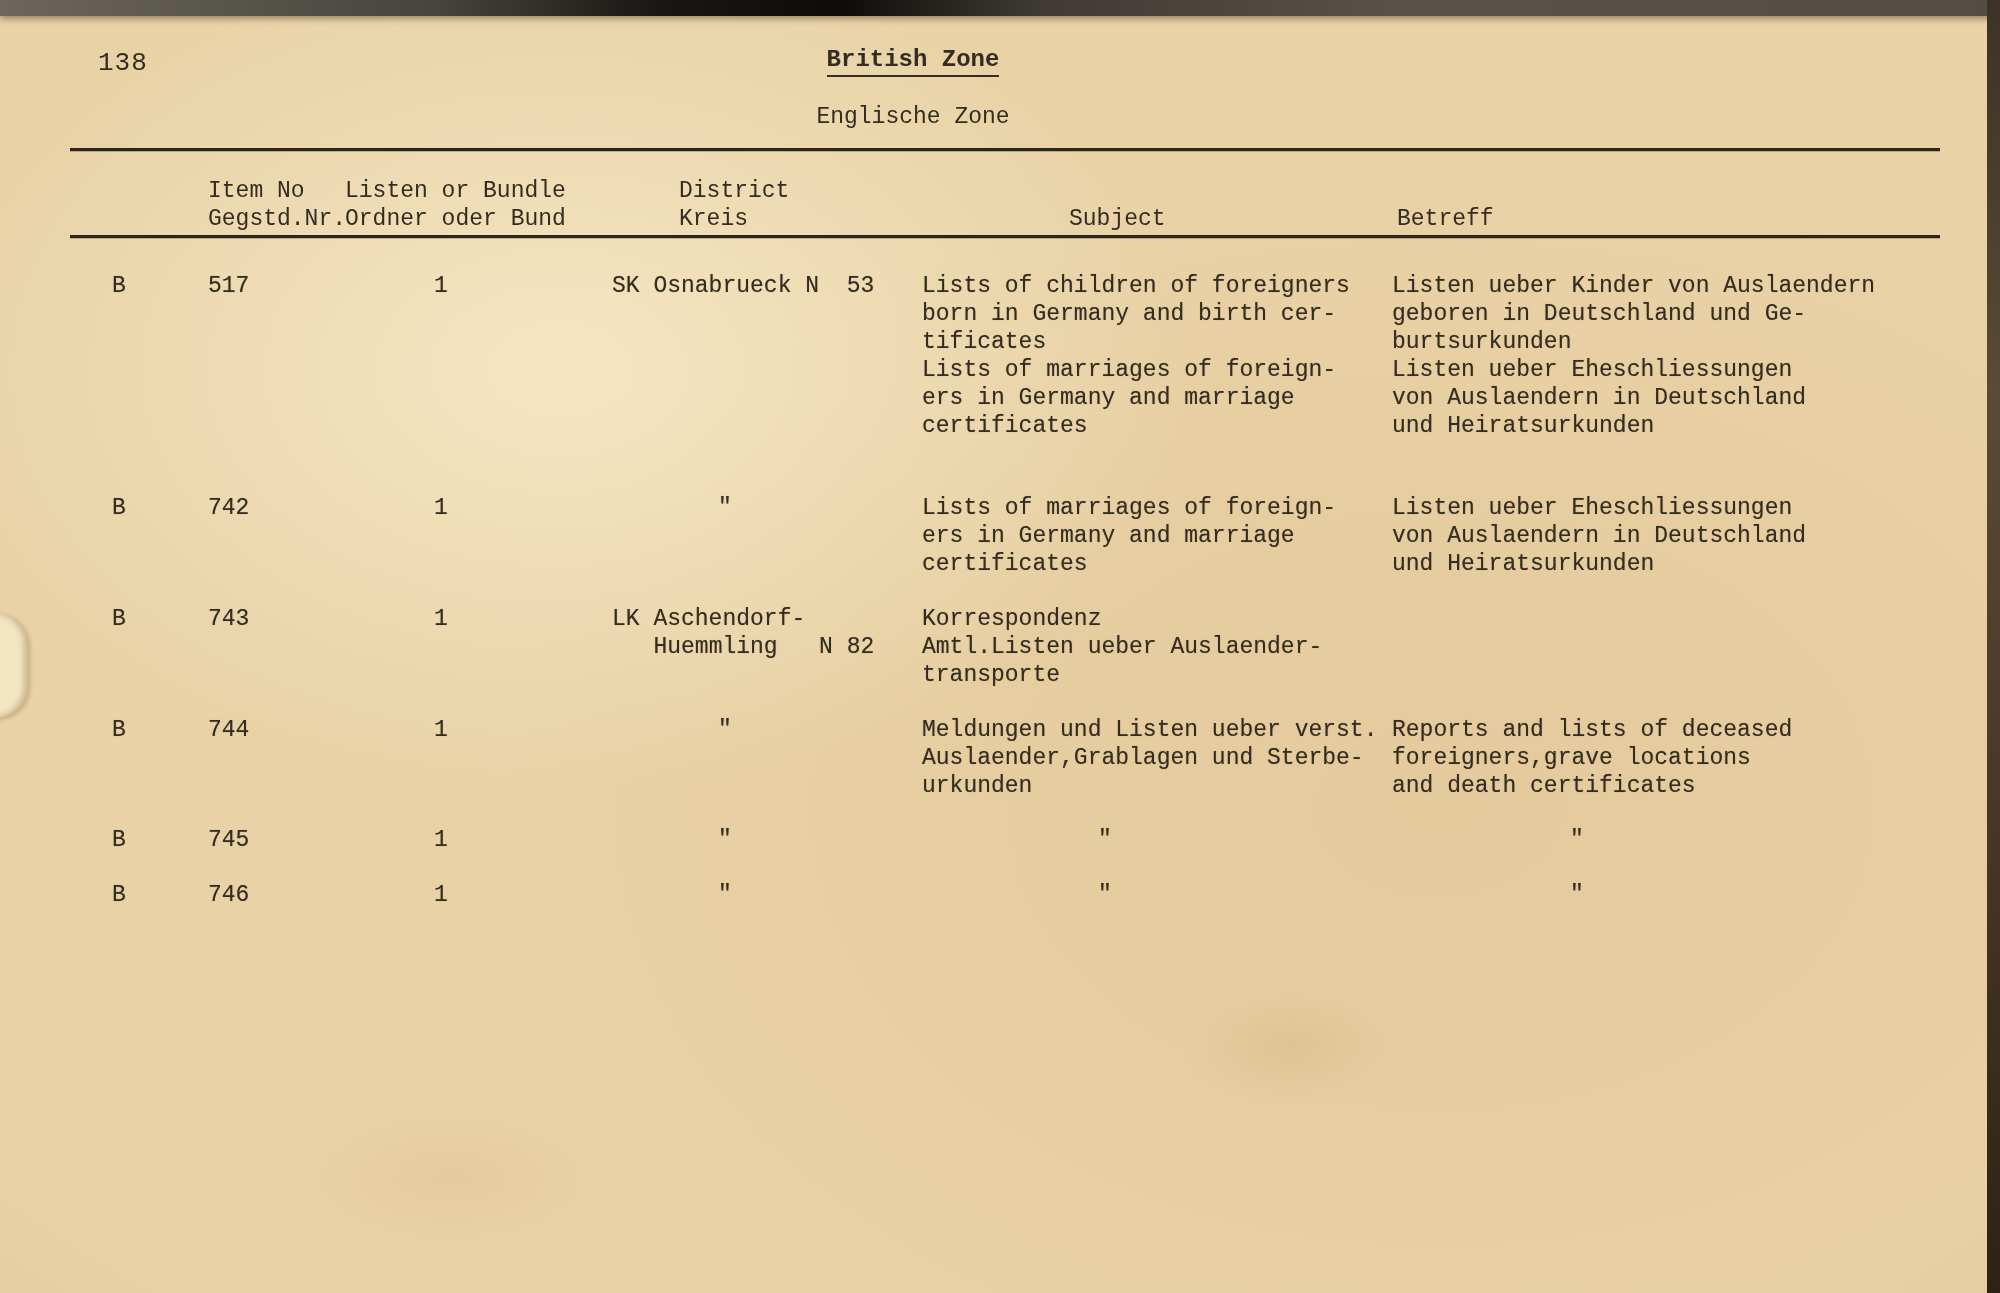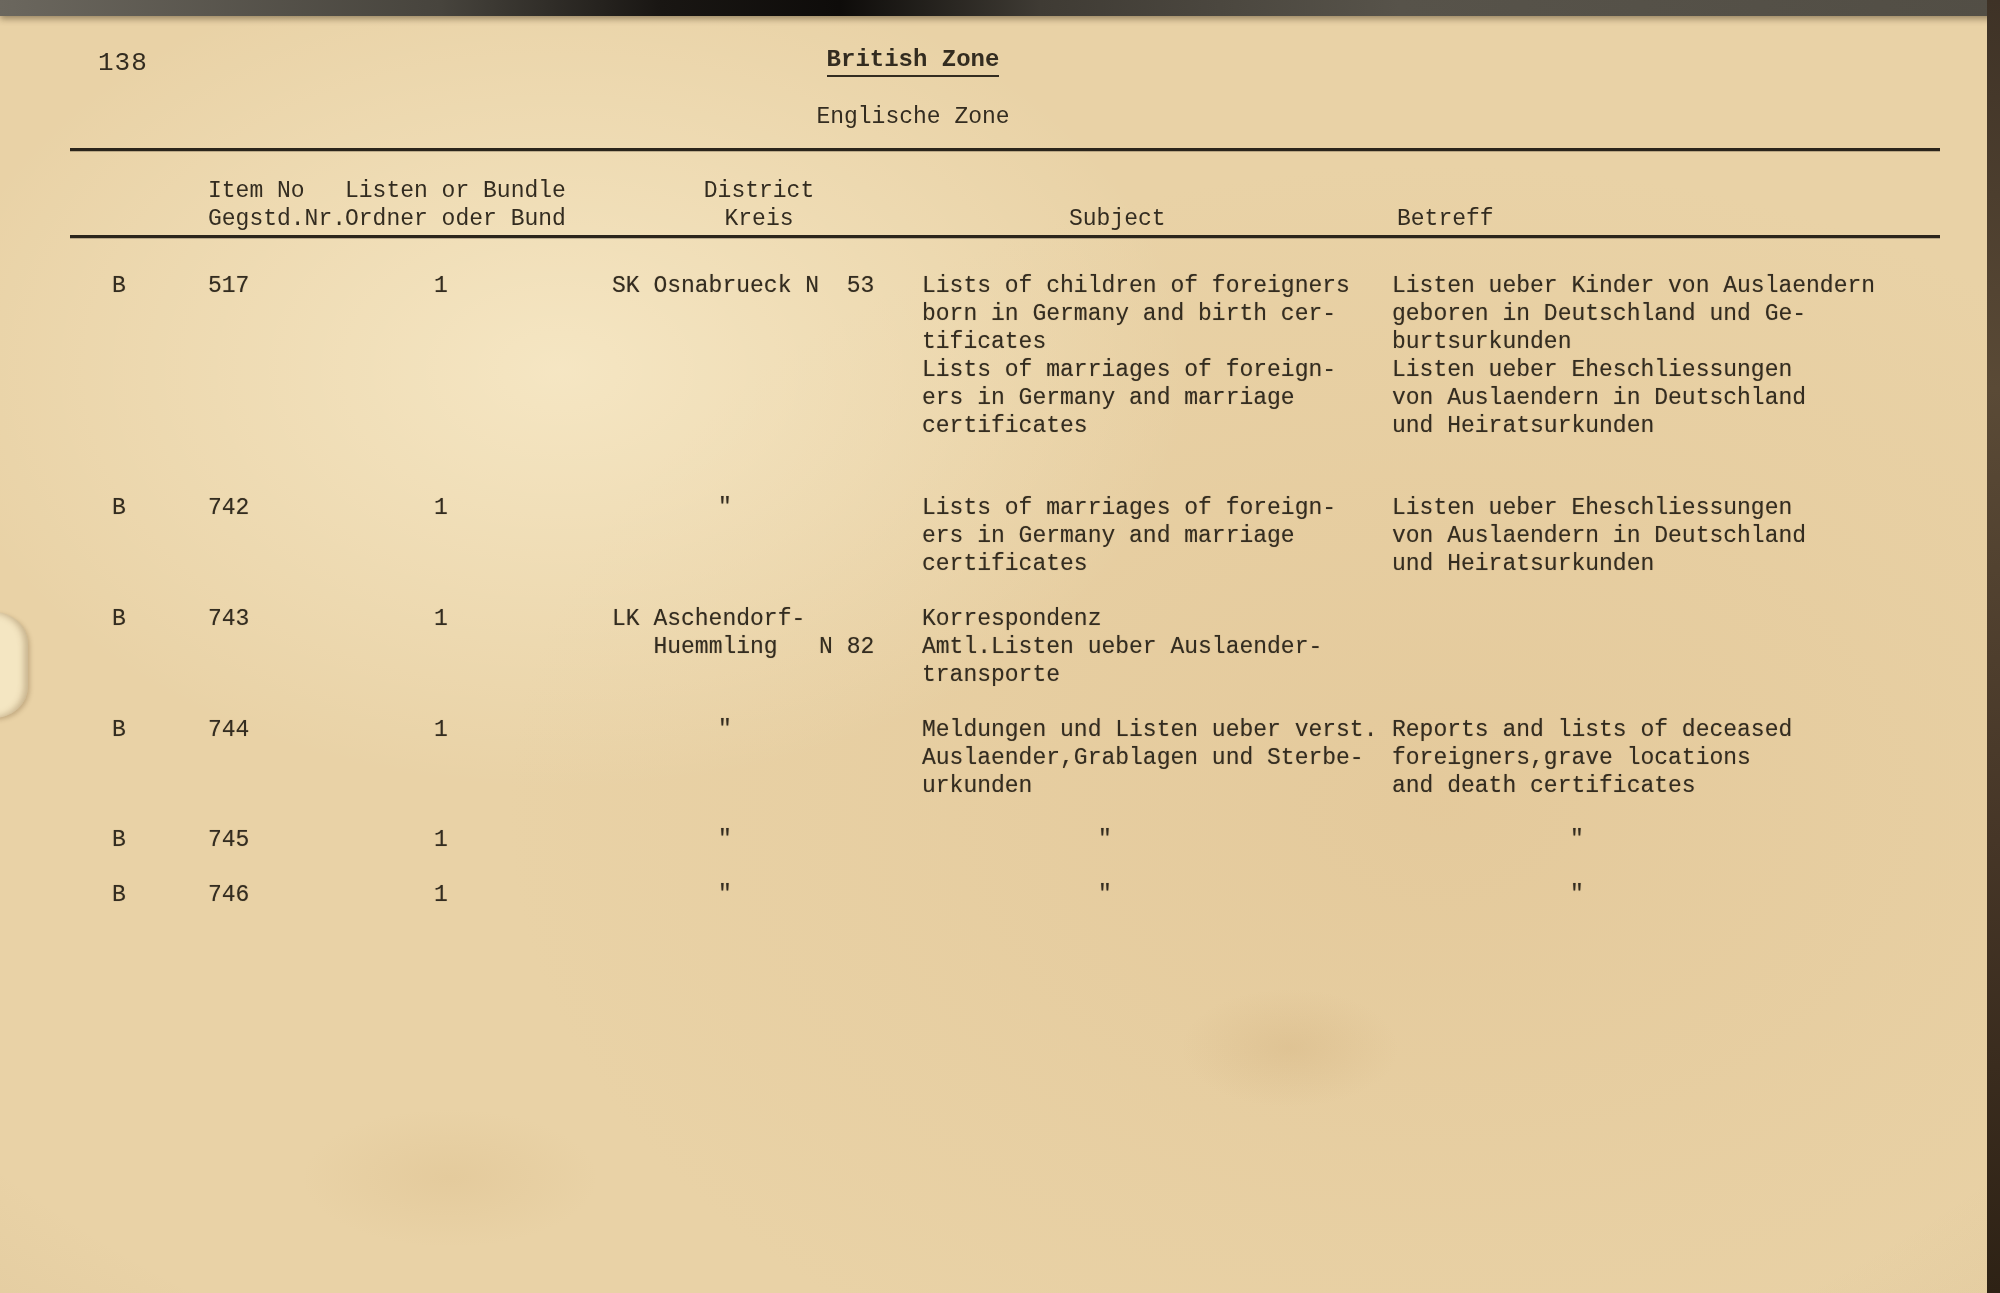--- a/index.html
+++ b/index.html
@@ -51,21 +51,21 @@
   .title span{border-bottom:2px solid #332c20;padding-bottom:2px;margin-top:22px;}
   .subtitle{display:block;font-size:23px;margin-top:31px;}
 
   .rule{height:3px;background:#2b251b;margin-top:18px;box-shadow:0 1px 0 rgba(43,37,27,0.25);}
   .rule-mid{margin-top:0;}
 
   .thead{position:relative;height:84px;font-size:23px;}
   .h{position:absolute;top:20px;white-space:pre-wrap;line-height:28px;margin-top:6px;}
   .h-item{left:138px;}
   .h-folder{left:275px;}
-  .h-district{left:609px;width:160px;text-align:center;}
+  .h-district{left:609px;width:160px;}
   .h-subject{left:999px;top:48px;}
   .h-betreff{left:1327px;top:48px;}
 
   .tbody{padding:34px 0 0 42px;font-size:23px;}
   .trow{
     display:grid;
     grid-template-columns:96px 226px 178px 310px 470px 1fr;
     line-height:28px;
   }
   .c{white-space:pre-wrap;text-shadow:0 0 1px rgba(45,35,15,0.35);}

